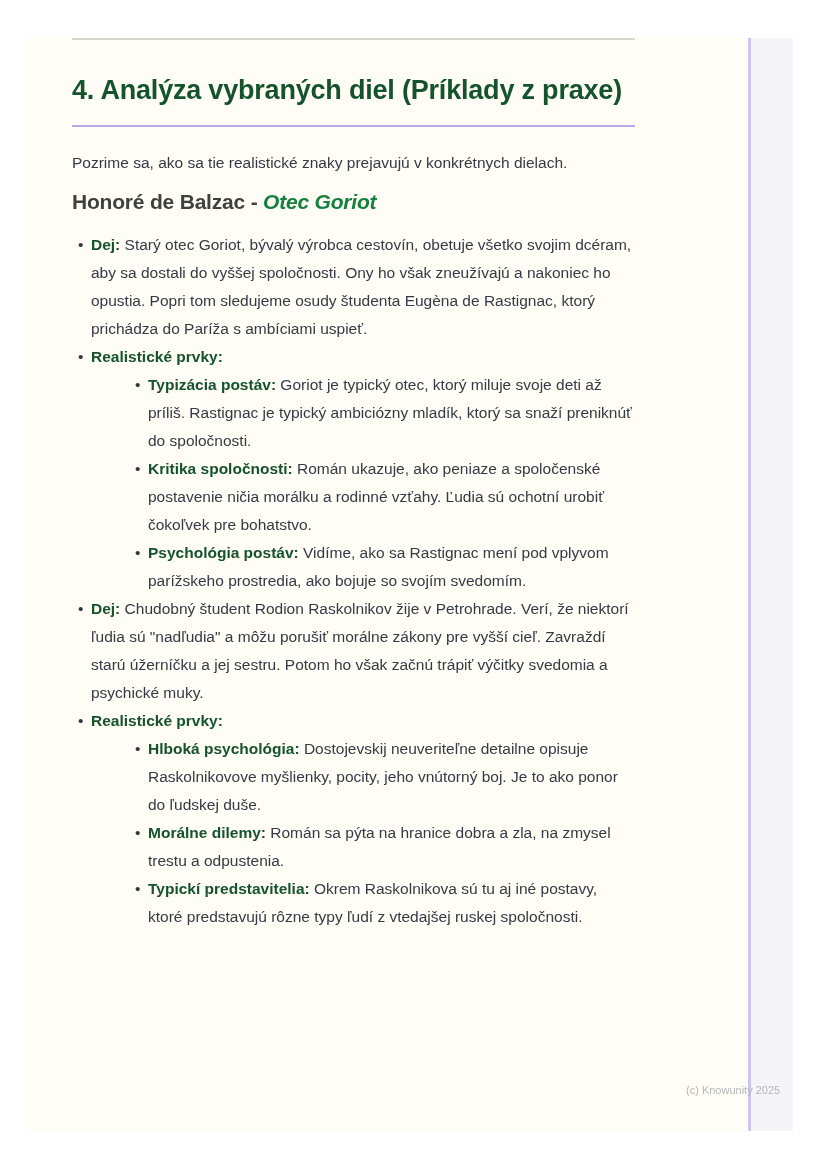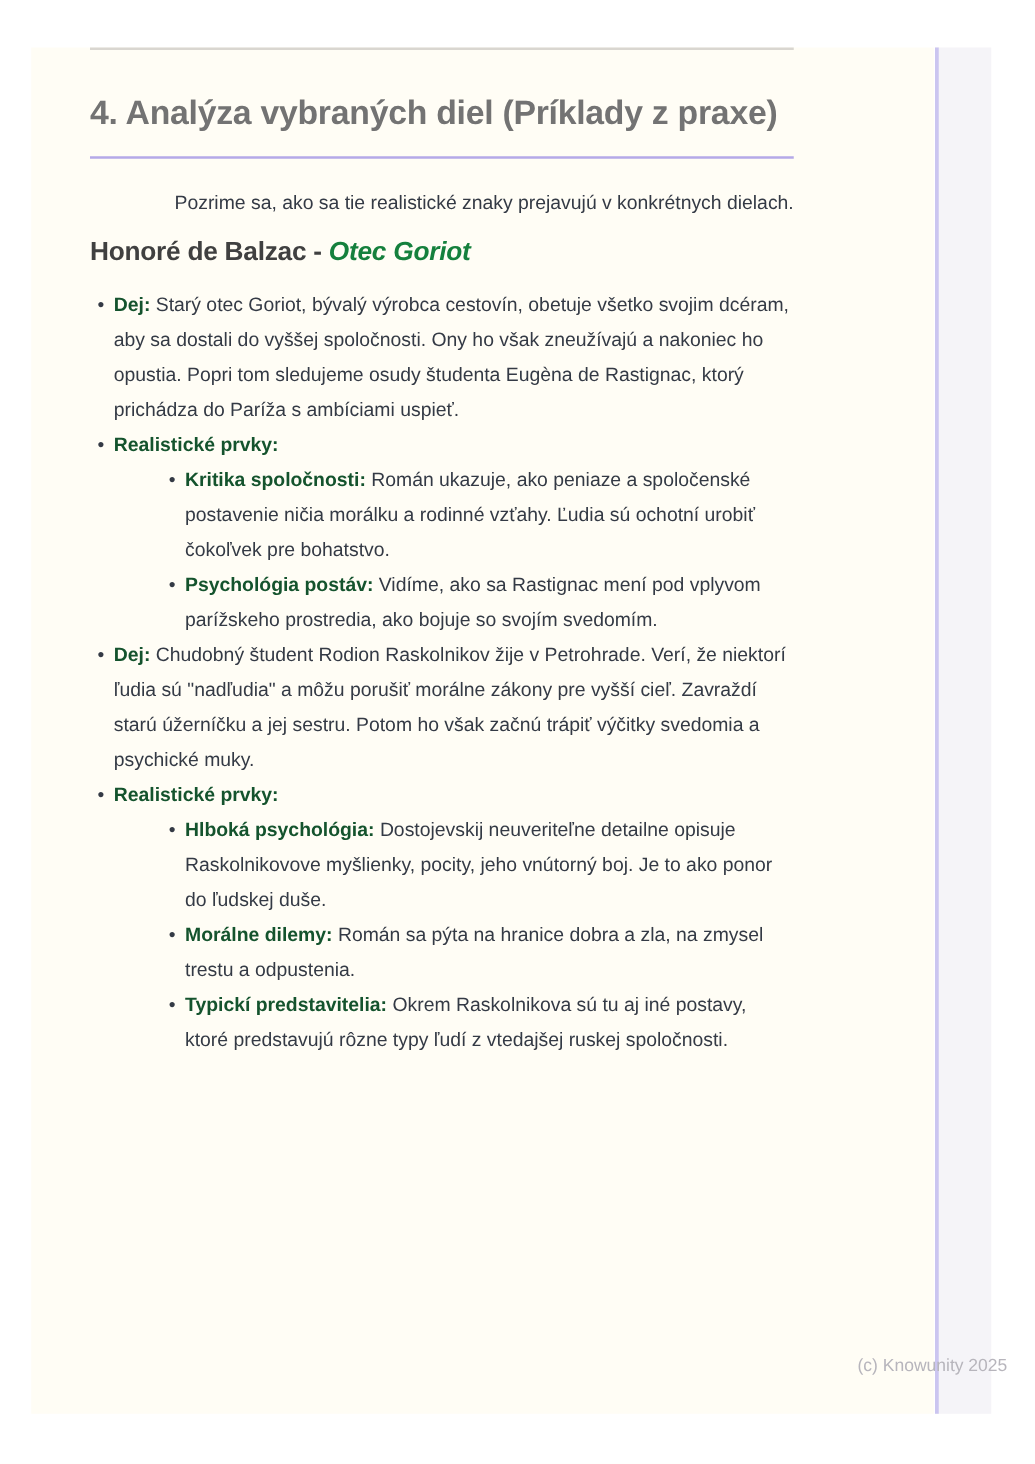--- a/index.html
+++ b/index.html
@@ -28,35 +28,34 @@
     margin-left: 47px;
     width: 563px;
     padding-top: 33px;
     color: #343a45;
   }
   h1 {
     font-size: 27px;
     line-height: 39px;
     font-weight: 700;
     letter-spacing: -0.2px;
-    color: #737373;
+    color: #14532d;
     margin: 0 0 15px 0;
   }
   .h1-rule {
     border: none;
     height: 2px;
     width: 100%;
     background: #b5a9e8;
     margin: 0 0 22px 0;
   }
   .intro {
     font-size: 15.5px;
     line-height: 28px;
     margin: 0 0 12px 0;
-    text-align: right;
   }
   h2 {
     font-size: 21px;
     line-height: 26px;
     font-weight: 700;
     margin: 10px 0 16px 0;
     letter-spacing: -0.2px;
   }
   h2 .author { color: #404040; }
   h2 .book  { color: #15803d; font-style: italic; }
@@ -79,21 +78,21 @@
   .side-strip {
     position: absolute;
     left: 748px; top: 38px;
     width: 45px; height: 1093px;
     background: #f5f4f8;
     border-left: 3px solid #cbc5f0;
   }
   .watermark {
     position: absolute;
     left: 686px; top: 1084px;
-    font-size: 14px;
+    font-size: 11px;
     color: #b7b5bc;
     z-index: 3;
     white-space: nowrap;
   }
 </style>
 </head>
 <body>
 
 <div class="page">
   <div class="top-rule"></div>
@@ -107,20 +106,23 @@
     <h2>
       <span class="author">Honoré de Balzac - </span><span class="book">Otec Goriot</span>
     </h2>
     <ul>
       <li>
         <b>Dej:</b><span> Starý otec Goriot, bývalý výrobca cestovín, obetuje všetko svojim dcéram, aby sa dostali do vyššej spoločnosti. Ony ho však zneužívajú a nakoniec ho opustia. Popri tom sledujeme osudy študenta Eugèna de Rastignac, ktorý prichádza do Paríža s ambíciami uspieť.</span>
       </li>
       <li>
         <b>Realistické prvky:</b>
         <ul>
+          <li>
+            <b>Typizácia postáv:</b><span> Goriot je typický otec, ktorý miluje svoje deti až príliš. Rastignac je typický ambiciózny mladík, ktorý sa snaží preniknúť do spoločnosti.</span>
+          </li>
           <li>
             <b>Kritika spoločnosti:</b><span> Román ukazuje, ako peniaze a spoločenské postavenie ničia morálku a rodinné vzťahy. Ľudia sú ochotní urobiť čokoľvek pre bohatstvo.</span>
           </li>
           <li>
             <b>Psychológia postáv:</b><span> Vidíme, ako sa Rastignac mení pod vplyvom parížskeho prostredia, ako bojuje so svojím svedomím.</span>
           </li>
         </ul>
       </li>
     </ul>
 

